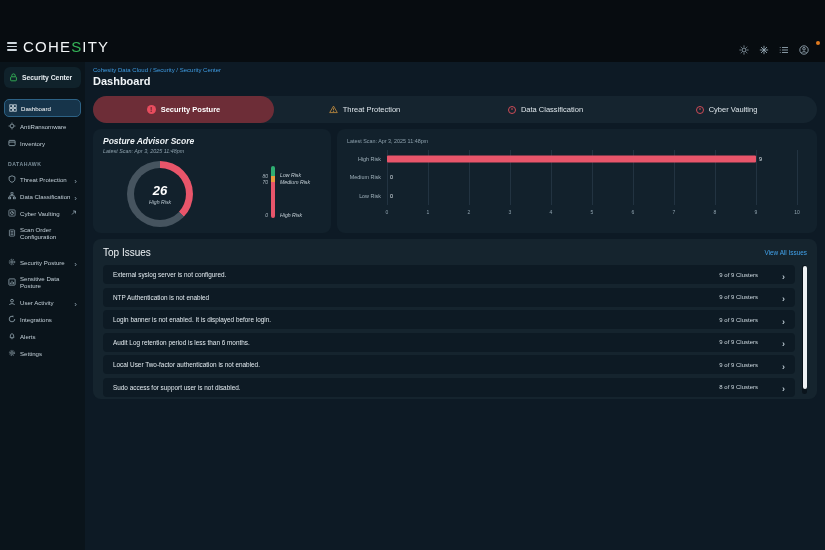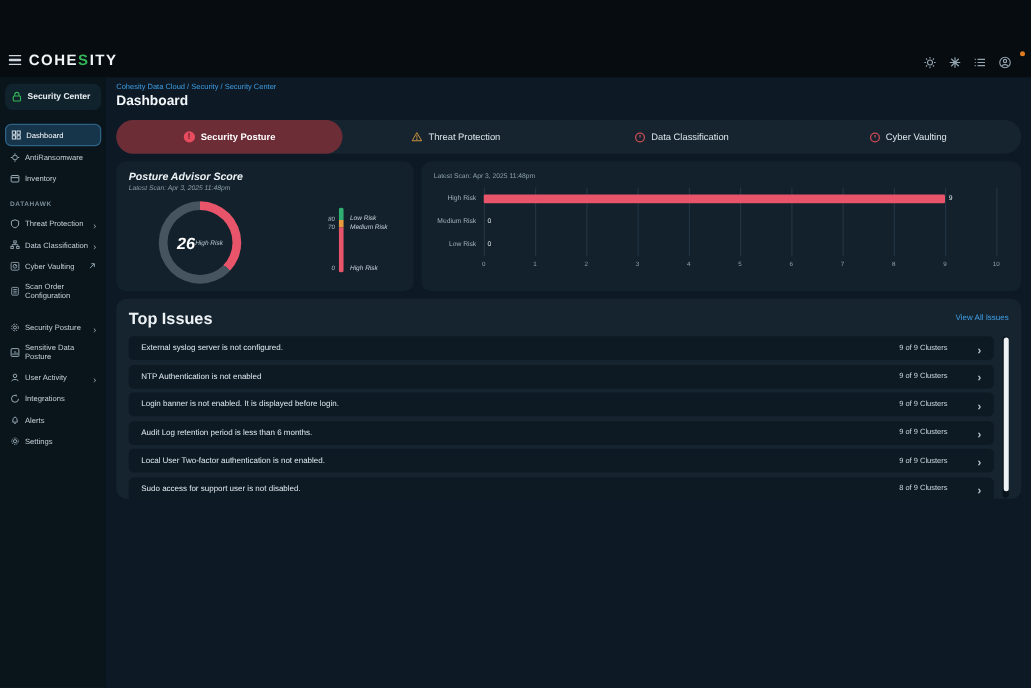--- a/index.html
+++ b/index.html
@@ -12,21 +12,21 @@
   }
   svg { display:block; }
 
   
   .topbar { position:absolute; top:0; left:0; width:825px; height:62px;
     background:#070c10; display:flex; align-items:flex-end;
     justify-content:space-between; padding:0 10px 7px 7px; }
   .brand { display:flex; align-items:center; gap:6px; }
   .burger { display:flex; flex-direction:column; gap:2px; width:10px; cursor:pointer; }
   .burger i { display:block; height:1.5px; background:#cfd8de; border-radius:1px; }
-  .logo { font-size:12px; font-weight:bold; color:#f2f5f7; letter-spacing:1.2px; }
+  .logo { font-size:15px; font-weight:normal; color:#f2f5f7; letter-spacing:1.2px; }
   .logo .s { color:#35b558; }
   .top-icons { display:flex; align-items:center; gap:10px; position:relative; padding-right:6px; }
   .notif-dot { position:absolute; right:-5px; top:-4px; width:4px; height:4px;
     border-radius:50%; background:#e07b1f; }
 
   
   .sidebar { position:absolute; top:62px; left:0; width:85px; bottom:0;
     background:#0a141b; padding:5px 4px; }
   .product { display:flex; align-items:center; gap:4px; background:#10222b;
     border-radius:6px; padding:6px 5px; margin-bottom:11px; cursor:pointer; }
@@ -69,21 +69,21 @@
   .card.score { width:238px;font-style:italic; }
   .card.cluster { flex:1; }
   .card-title { font-size:8.5px; font-weight:bold; color:#eef3f6; }
   .card-sub { font-size:5.4px; color:#8da0ac; margin-top:2px; }
 
   
   .score-body { display:flex; margin-top:7px; }
   .gauge-wrap { position:relative; width:66px; height:66px; margin-left:24px; }
   .gauge-ring { width:66px; height:66px; border-radius:50%; }
   .gauge-hole { position:absolute; inset:7px; background:#12212c; border-radius:50%;
-    display:flex; flex-direction:row; align-items:center; justify-content:center; }
+    display:flex; flex-direction:column; align-items:center; justify-content:center; }
   .gauge-value { font-size:13px; font-weight:bold; color:#ffffff; }
   .gauge-label { font-size:5.2px; color:#b9c6cf; margin-top:1px; }
   .legend { position:relative; margin-left:62px; margin-top:5px; width:86px; height:52px; }
   .legend-bar { position:absolute; left:16px; top:0; width:4px; height:52px;
     border-radius:2px; overflow:hidden; display:flex; flex-direction:column; }
   .seg { width:100%; }
   .legend .tick { position:absolute; width:13px; text-align:right; font-size:5px;
     color:#aebbc4; }
   .tick-80 { left:0; top:7px; }
   .tick-70 { left:0; top:13px; }
@@ -106,21 +106,21 @@
   .cval { position:absolute; top:50%; transform:translateY(-50%); font-size:5.4px;
     color:#dfe7ec; }
   .x-axis { position:absolute; left:40px; right:10px; bottom:0; height:9px; }
   .xtick { position:absolute; top:2px; transform:translateX(-50%); font-size:5px;
     color:#8fa2ae; }
 
   
   .issues { margin-top:6px; background:#15242e; border-radius:8px;
     padding:8px 10px; height:160px; }
   .issues-head { display:flex; justify-content:space-between; align-items:center; }
-  .issues-title { font-size:13px; font-weight:bold; color:#eef3f6; }
+  .issues-title { font-size:10px; font-weight:normal; color:#eef3f6; }
   .view-all { font-size:6.4px; color:#41a0e8; cursor:pointer; }
   .issues-list { position:relative; margin-top:7px; }
   .issue-row { display:flex; align-items:center; height:19px; background:#0d1a24;
     border-radius:4px; margin-bottom:3.5px; padding:0 10px; margin-right:12px;
     cursor:pointer; }
   .issue-text { flex:1; font-size:6.4px; color:#e2eaef; }
   .issue-clusters { font-size:6px; color:#cdd8df; margin-right:24px; }
   .issue-chev { color:#b6c4cd; }
   .issue-chev::after { content:"\203A"; font-size:9px; font-weight:bold; }
   .scrollbar { position:absolute; right:0; top:0; bottom:3px; width:5px;

